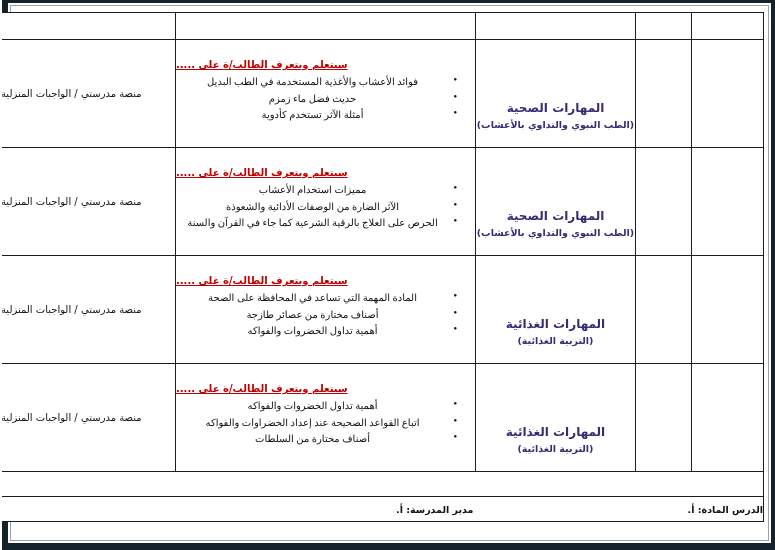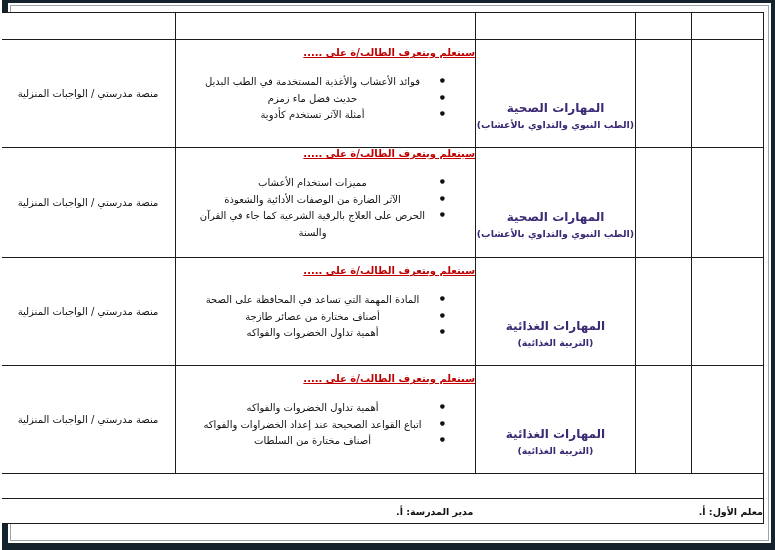--- a/index.html
+++ b/index.html
@@ -156,28 +156,29 @@
 
   
   td.goals-cell {
     padding: 6px 10px 6px 8px;
     vertical-align: top;
   }
   .goals-head {
     color: #c00000;
     font-weight: bold;
     font-size: 10px;
-    text-align: right;
+    text-align: left;
     margin-bottom: 3px;
     text-decoration: underline;
   }
   ul.goals-list {
-    margin: 16px;
+    margin: 4px;
     padding: 0 14px 0 0;
     list-style: none;
+    font-family: Liberation Serif, serif;
   }
   ul.goals-list li {
     font-size: 10px;
     color: #111111;
     line-height: 1.65;
     text-align: center;
     position: relative;
     padding-right: 12px;
   }
   ul.goals-list li:before {
@@ -185,21 +186,21 @@
     position: absolute;
     right: 0;
     top: 0;
     font-size: 6px;
     line-height: 1.9;
     color: #111111;
   }
 
   
   td.duties-cell {
-    text-align: center;
+    text-align: left;
     font-size: 10px;
     color: #111111;
     padding: 4px 6px;
   }
 
   
   tr.data-row { height: 108px; }
 
   
   td.note-cell {
@@ -366,21 +367,21 @@
               <td class="duties-cell">منصة مدرستي / الواجبات المنزلية</td>
             </tr>
 
             <tr>
               <td class="note-cell" colspan="5">عزيزي ولي الأمر: أنت شريك نجاح مع المدرسة، فمتابعتك للخطة التعليمية يمنح ابنك الشعور أكثر بالمسؤولية وصناعة المستقبل</td>
             </tr>
 
             <tr>
               <td class="sign-cell" colspan="5">
                 <div class="sign-row-inner">
-                  <div class="sign-teacher">معلم الأول: أ.</div>
+                  <div class="sign-teacher">الدرس المادة: أ.</div>
                   <div class="sign-principal">مدير المدرسة: أ.</div>
                 </div>
               </td>
             </tr>
 
           </tbody>
         </table>
       </div>
 
     </div>

